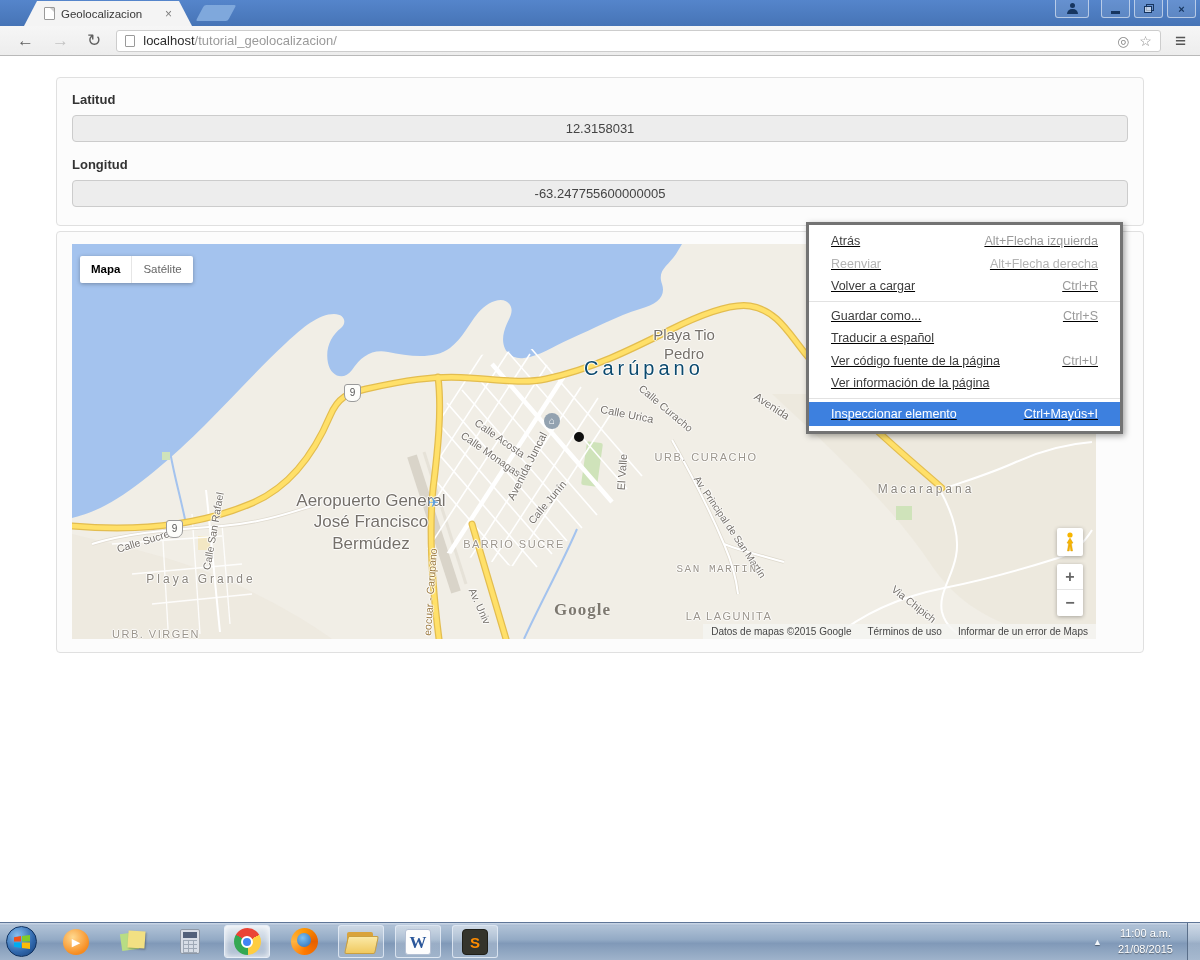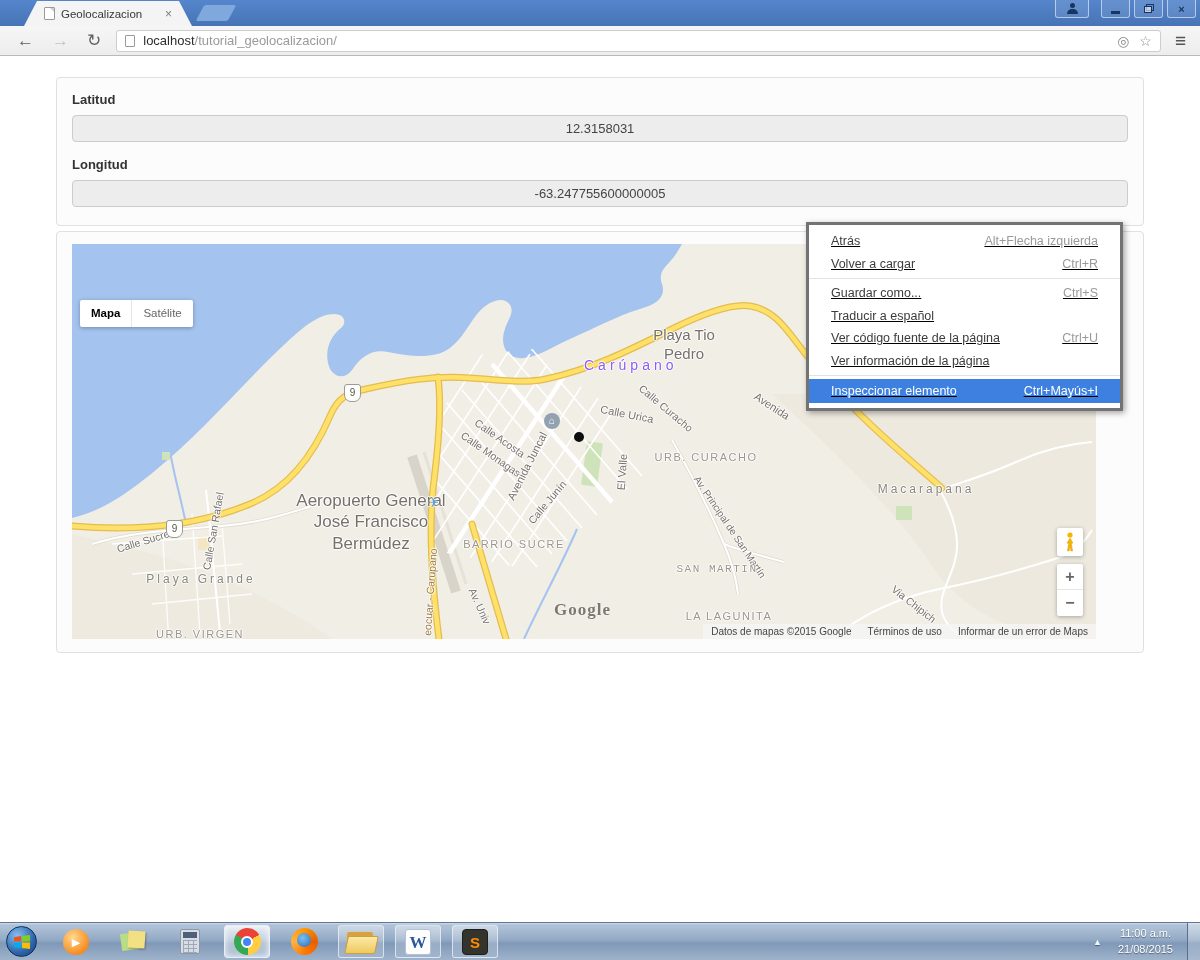--- a/index.html
+++ b/index.html
@@ -49,31 +49,31 @@
            font-size:13px; color:#444; }
   .field + .field-label { margin-top:15px; }
 
   
   .map { position:relative; width:1024px; height:395px; background:#f1eee6; overflow:hidden; }
   .map svg.base { position:absolute; left:0; top:0; }
   .ml { position:absolute; font-size:10.5px; color:#75706a; white-space:nowrap;
         text-shadow:1px 0 1px #fff,-1px 0 1px #fff,0 1px 1px #fff,0 -1px 1px #fff; }
   .ml.area { color:#9b958c; letter-spacing:1.5px; font-size:11px; }
   .ml.town { color:#8a857d; letter-spacing:3px; font-size:12px; }
-  .ml.city { color:#8b5cf6; font-size:14px; letter-spacing:4px; }
+  .ml.city { color:#0c4a6e; font-size:20px; letter-spacing:4px; }
   .ml.hwy { color:#9c7a40; }
   .ml.wrap { white-space:normal; text-align:center; line-height:1.25; }
   .shield { position:absolute; width:17px; height:18px; background:#fdfdfa; border:1.5px solid #9a9a9a;
             border-radius:3px 3px 7px 7px; text-align:center; font-size:10px; line-height:15px; color:#555; }
   .loc-marker { position:absolute; width:9px; height:9px; background:#fff; border:5.5px solid #0e0e0e; border-radius:50%; }
   .poi-house { position:absolute; width:16px; height:16px; border-radius:50%; background:#93a2b0; color:#fff;
                font-size:10px; text-align:center; line-height:15px; }
   .poi-plane { position:absolute; color:#5d9fdd; font-size:13px; text-shadow:0 0 2px #fff; }
   .map-type { position:absolute; left:8px; top:12px; display:flex; background:#fff; border-radius:2px;
-              box-shadow:0 1px 4px rgba(0,0,0,.3); height:27px; font-size:11.5px;margin-top:44px; }
+              box-shadow:0 1px 4px rgba(0,0,0,.3); height:27px; font-size:11.5px; }
   .map-type .mt { padding:0 11px; line-height:27px; }
   .map-type .mt.sel { font-weight:bold; color:#000; }
   .map-type .mt.unsel { color:#666; border-left:1px solid #e6e6e6; }
   .pegman-box { position:absolute; left:985px; top:284px; width:26px; height:28px; background:#fff; border-radius:2px;
                 box-shadow:0 1px 4px rgba(0,0,0,.3); display:flex; align-items:center; justify-content:center; }
   .zoom-box { position:absolute; left:985px; top:320px; width:26px; height:52px; background:#fff; border-radius:2px;
               box-shadow:0 1px 4px rgba(0,0,0,.3); text-align:center; }
   .zoom-box .zb { height:26px; line-height:26px; font-size:16px; font-weight:bold; color:#666; }
   .zoom-box .zb:first-child { border-bottom:1px solid #e6e6e6; }
   .glogo { position:absolute; left:482px; top:356px; font-family:"Liberation Serif", serif; font-weight:bold;
@@ -274,21 +274,21 @@
         <span class="ml area" style="left:634px;top:213px;transform:translate(-50%,-50%);">URB. CURACHO</span>
         <span class="ml" style="left:658px;top:283px;transform:translate(-50%,-50%) rotate(56deg);font-size:10px;">Av. Principal de San Martín</span>
         <span class="ml area" style="left:645px;top:325px;transform:translate(-50%,-50%);font-family:Liberation Mono, monospace;">SAN MARTIN</span>
         <span class="ml area" style="left:657px;top:372px;transform:translate(-50%,-50%);">LA LAGUNITA</span>
         <span class="ml area" style="left:442px;top:300px;transform:translate(-50%,-50%);">BARRIO SUCRE</span>
         <span class="ml town" style="left:854px;top:245px;transform:translate(-50%,-50%);">Macarapana</span>
         <span class="ml" style="left:842px;top:360px;transform:translate(-50%,-50%) rotate(38deg);">Via Chipich</span>
         <span class="ml town" style="left:129px;top:335px;transform:translate(-50%,-50%);">Playa Grande</span>
         <span class="ml" style="left:71px;top:297px;transform:translate(-50%,-50%) rotate(-17deg);">Calle Sucre</span>
         <span class="ml" style="left:141px;top:287px;transform:translate(-50%,-50%) rotate(-80deg);">Calle San Rafael</span>
-        <span class="ml area" style="left:84px;top:390px;transform:translate(-50%,-50%);margin-left:44px;">URB. VIRGEN</span>
+        <span class="ml area" style="left:84px;top:390px;transform:translate(-50%,-50%);">URB. VIRGEN</span>
         <span class="ml wrap" style="left:218px;top:246px;width:162px;font-size:17px;">Aeropuerto General José Francisco Bermúdez</span>
         <span class="ml hwy" style="left:358px;top:348px;transform:translate(-50%,-50%) rotate(-86deg);">eocuar - Carupano</span>
         <span class="ml" style="left:408px;top:362px;transform:translate(-50%,-50%) rotate(66deg);">Av. Univ</span>
 
         <span class="shield" style="left:272px;top:140px;">9</span>
         <span class="shield" style="left:94px;top:276px;">9</span>
         <span class="poi-house" style="left:472px;top:169px;">⌂</span>
         <span class="poi-plane" style="left:356px;top:251px;">✈</span>
         <div class="loc-marker" style="left:502px;top:188px;"></div>
 
@@ -314,20 +314,24 @@
         </div>
       </div>
     </div>
   </div>
 </div>
 
 <div class="ctx">
   <div class="item">
     <span>Atrás</span>
     <span class="sc">Alt+Flecha izquierda</span>
+  </div>
+  <div class="item disabled">
+    <span>Reenviar</span>
+    <span class="sc">Alt+Flecha derecha</span>
   </div>
   <div class="item">
     <span>Volver a cargar</span>
     <span class="sc">Ctrl+R</span>
   </div>
   <div class="sep"></div>
   <div class="item">
     <span>Guardar como...</span>
     <span class="sc">Ctrl+S</span>
   </div>

